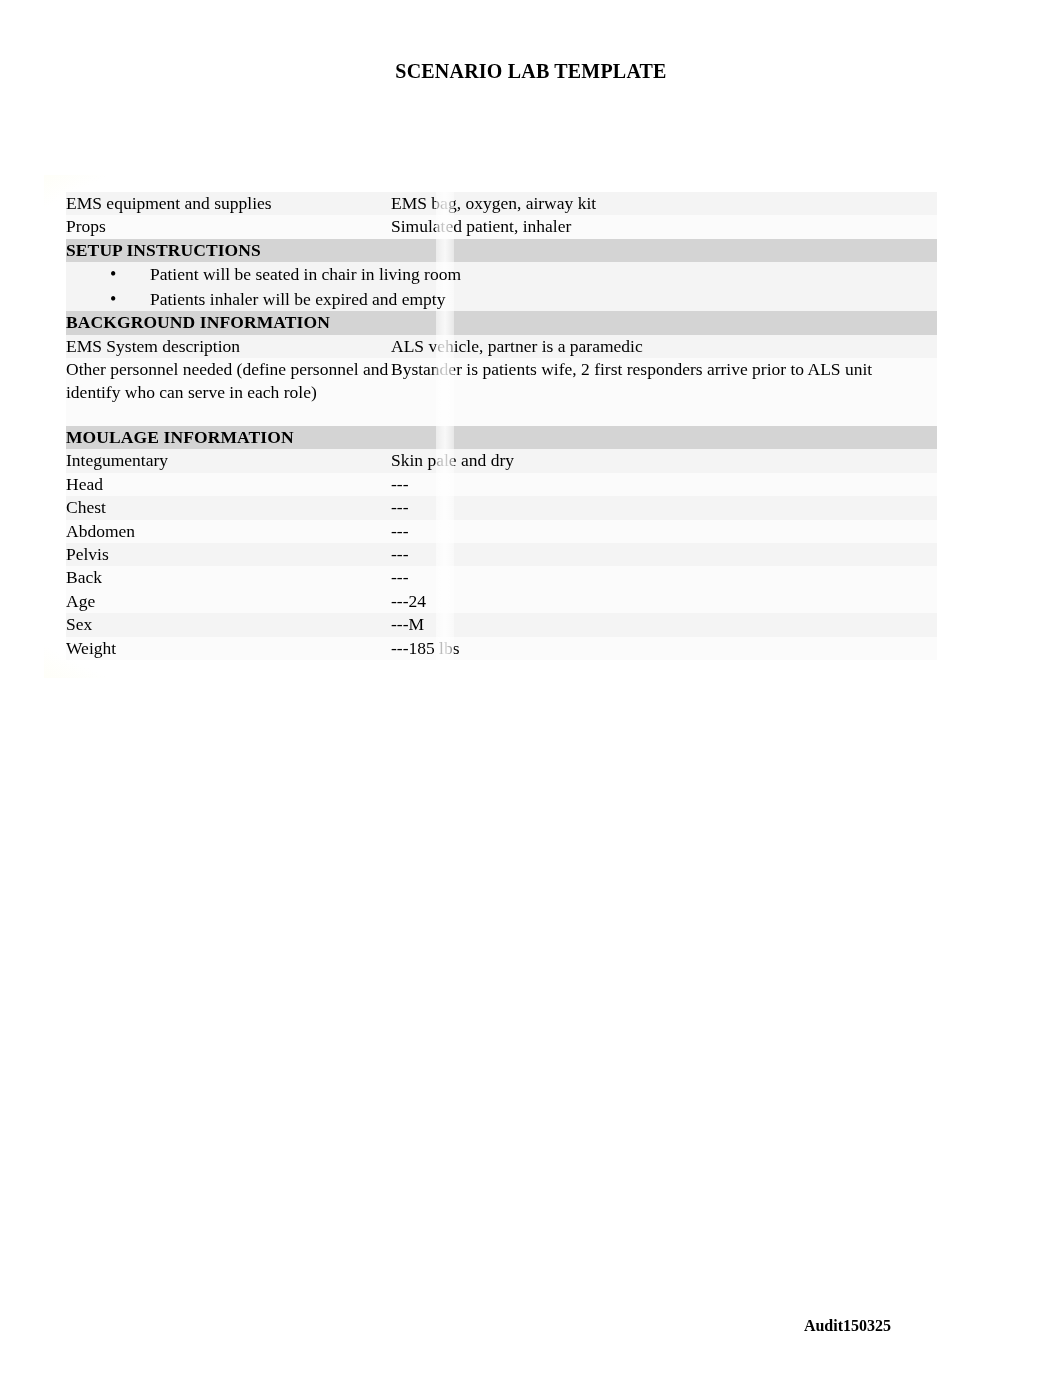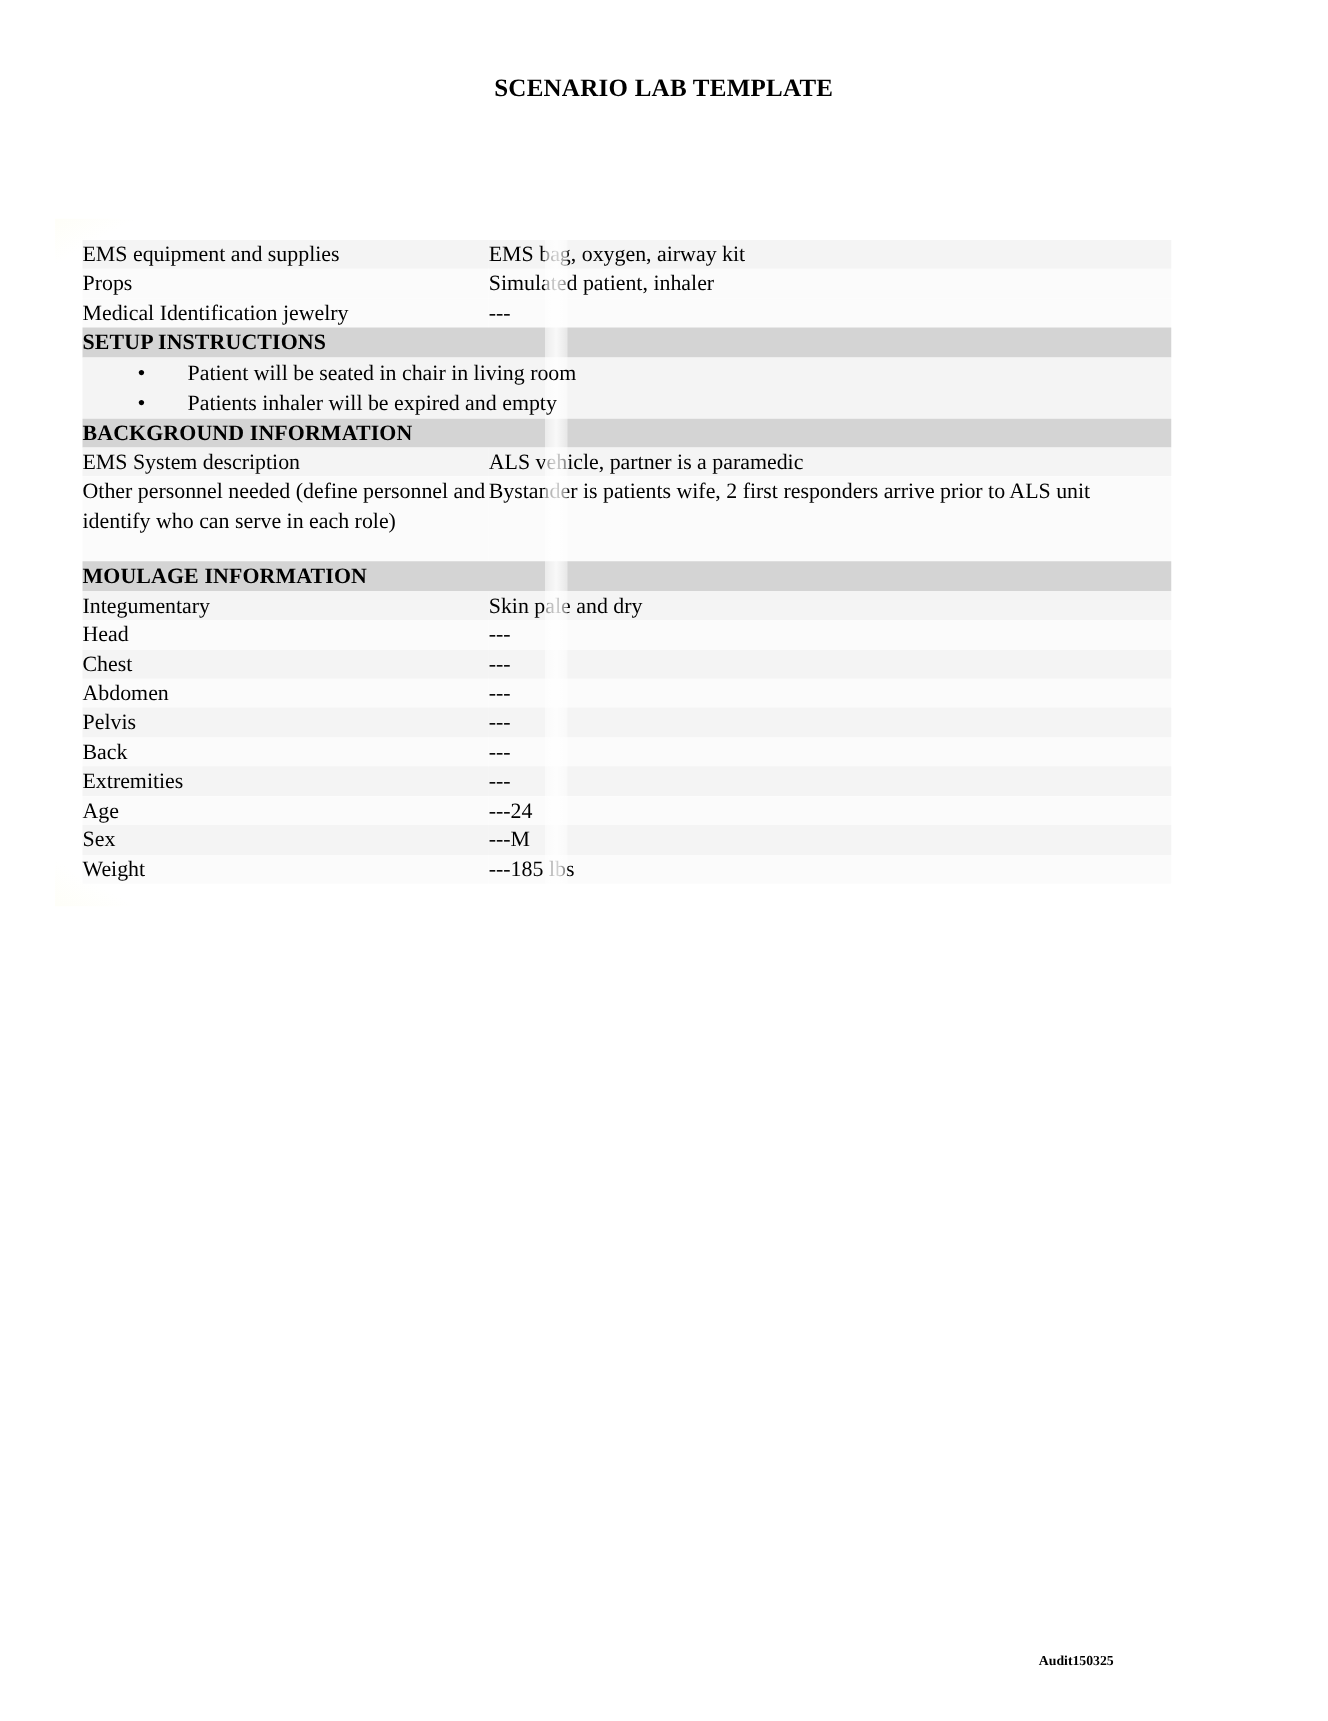--- a/index.html
+++ b/index.html
@@ -106,21 +106,21 @@
     font-size: 18px;
     line-height: 24.5px;
   }
 
   .multiline { line-height: 21.8px; }
 
   .footer-note {
     position: absolute;
     right: 46px;
     bottom: 42px;
-    font-size: 11px;
+    font-size: 16px;
     font-weight: bold;
     color: #000000;
     font-family: "Liberation Serif", "DejaVu Serif", serif;
   }
 </style>
 </head>
 <body>
 
 <div class="page">
 
@@ -136,24 +136,20 @@
       </colgroup>
       <tbody>
 
         <tr class="shade-b">
           <td class="label">EMS equipment and supplies</td>
           <td class="value">EMS bag, oxygen, airway kit</td>
         </tr>
         <tr class="shade-c">
           <td class="label">Props</td>
           <td class="value">Simulated patient, inhaler</td>
-        </tr>
-        <tr class="shade-c">
-          <td class="label">Medical Identification jewelry</td>
-          <td class="value">---</td>
         </tr>
 
         <tr class="section">
           <td colspan="2">
             <span class="sec-title">SETUP INSTRUCTIONS</span>
           </td>
         </tr>
         <tr class="shade-b">
           <td colspan="2">
             <ul class="bullets">
@@ -205,24 +201,20 @@
           <td class="value">---</td>
         </tr>
         <tr class="shade-b">
           <td class="label">Pelvis</td>
           <td class="value">---</td>
         </tr>
         <tr class="shade-c">
           <td class="label">Back</td>
           <td class="value">---</td>
         </tr>
-        <tr class="shade-b">
-          <td class="label">Extremities</td>
-          <td class="value">---</td>
-        </tr>
         <tr class="shade-c">
           <td class="label">Age</td>
           <td class="value">---24</td>
         </tr>
         <tr class="shade-b">
           <td class="label">Sex</td>
           <td class="value">---M</td>
         </tr>
         <tr class="shade-c">
           <td class="label">Weight</td>

